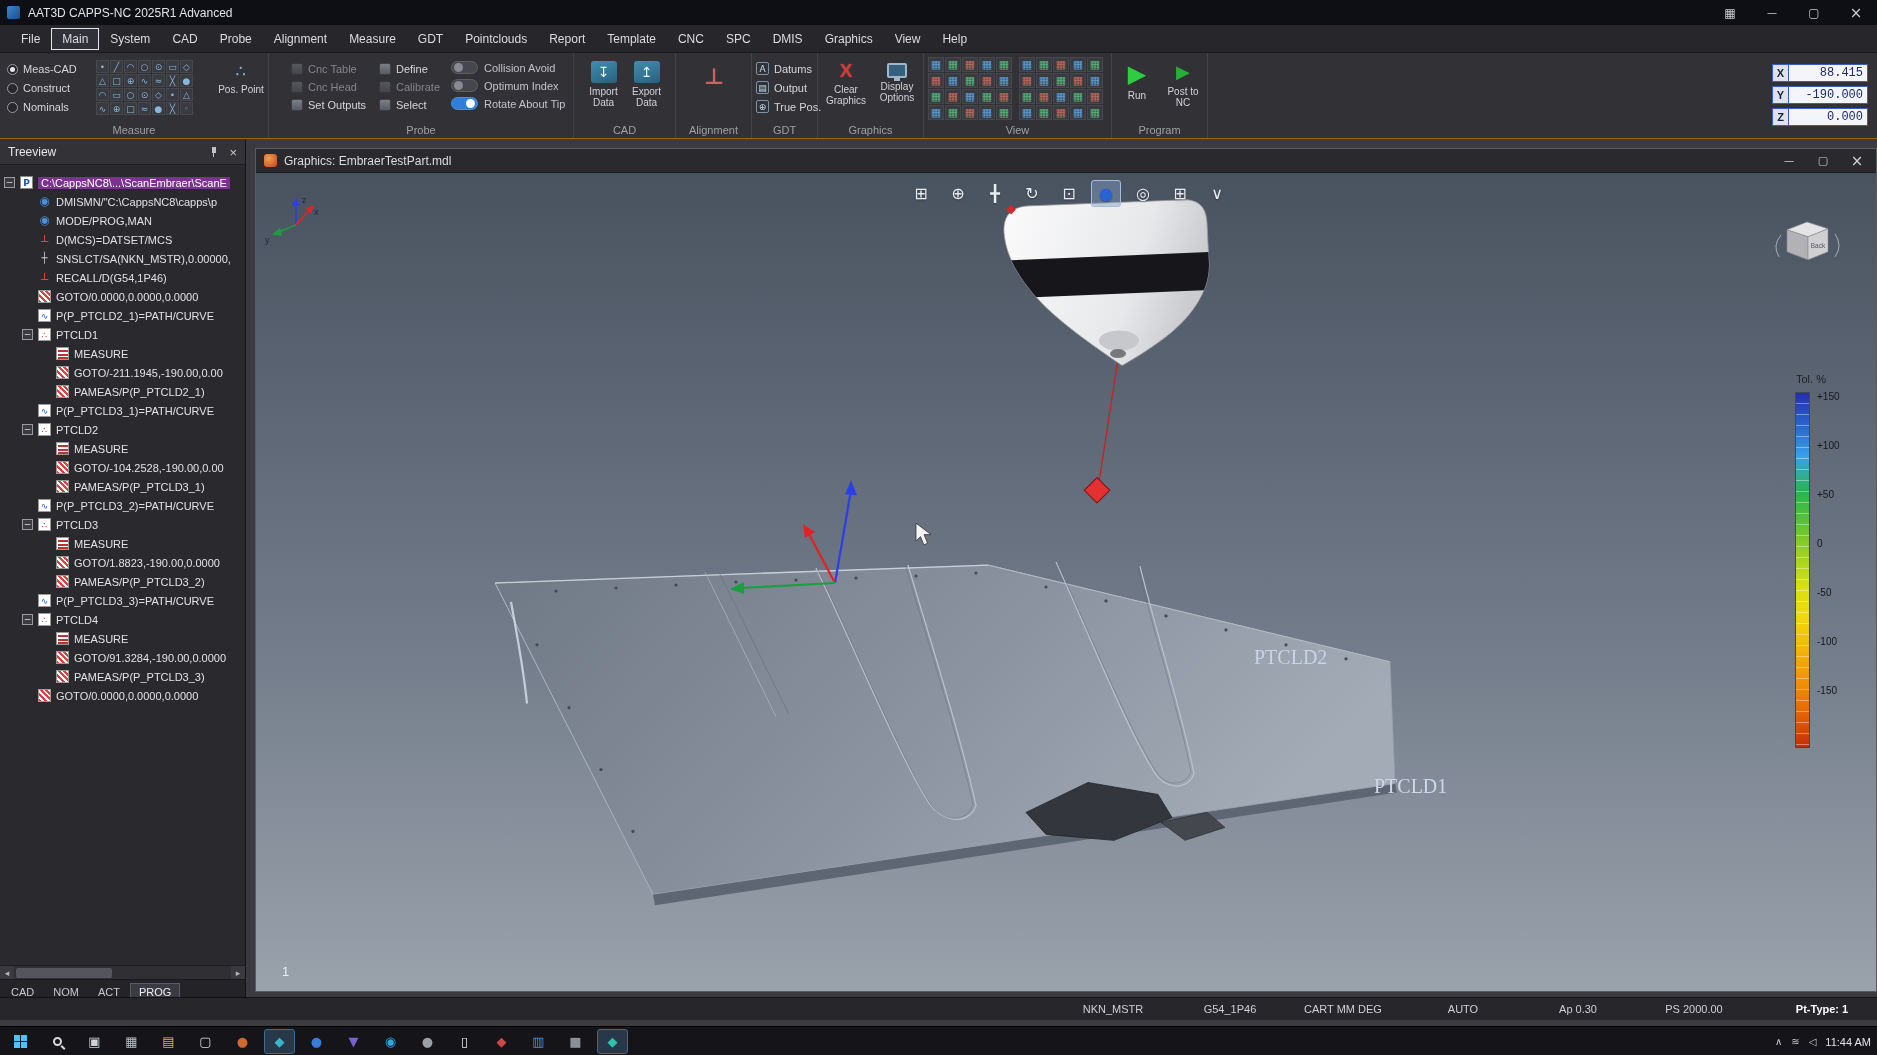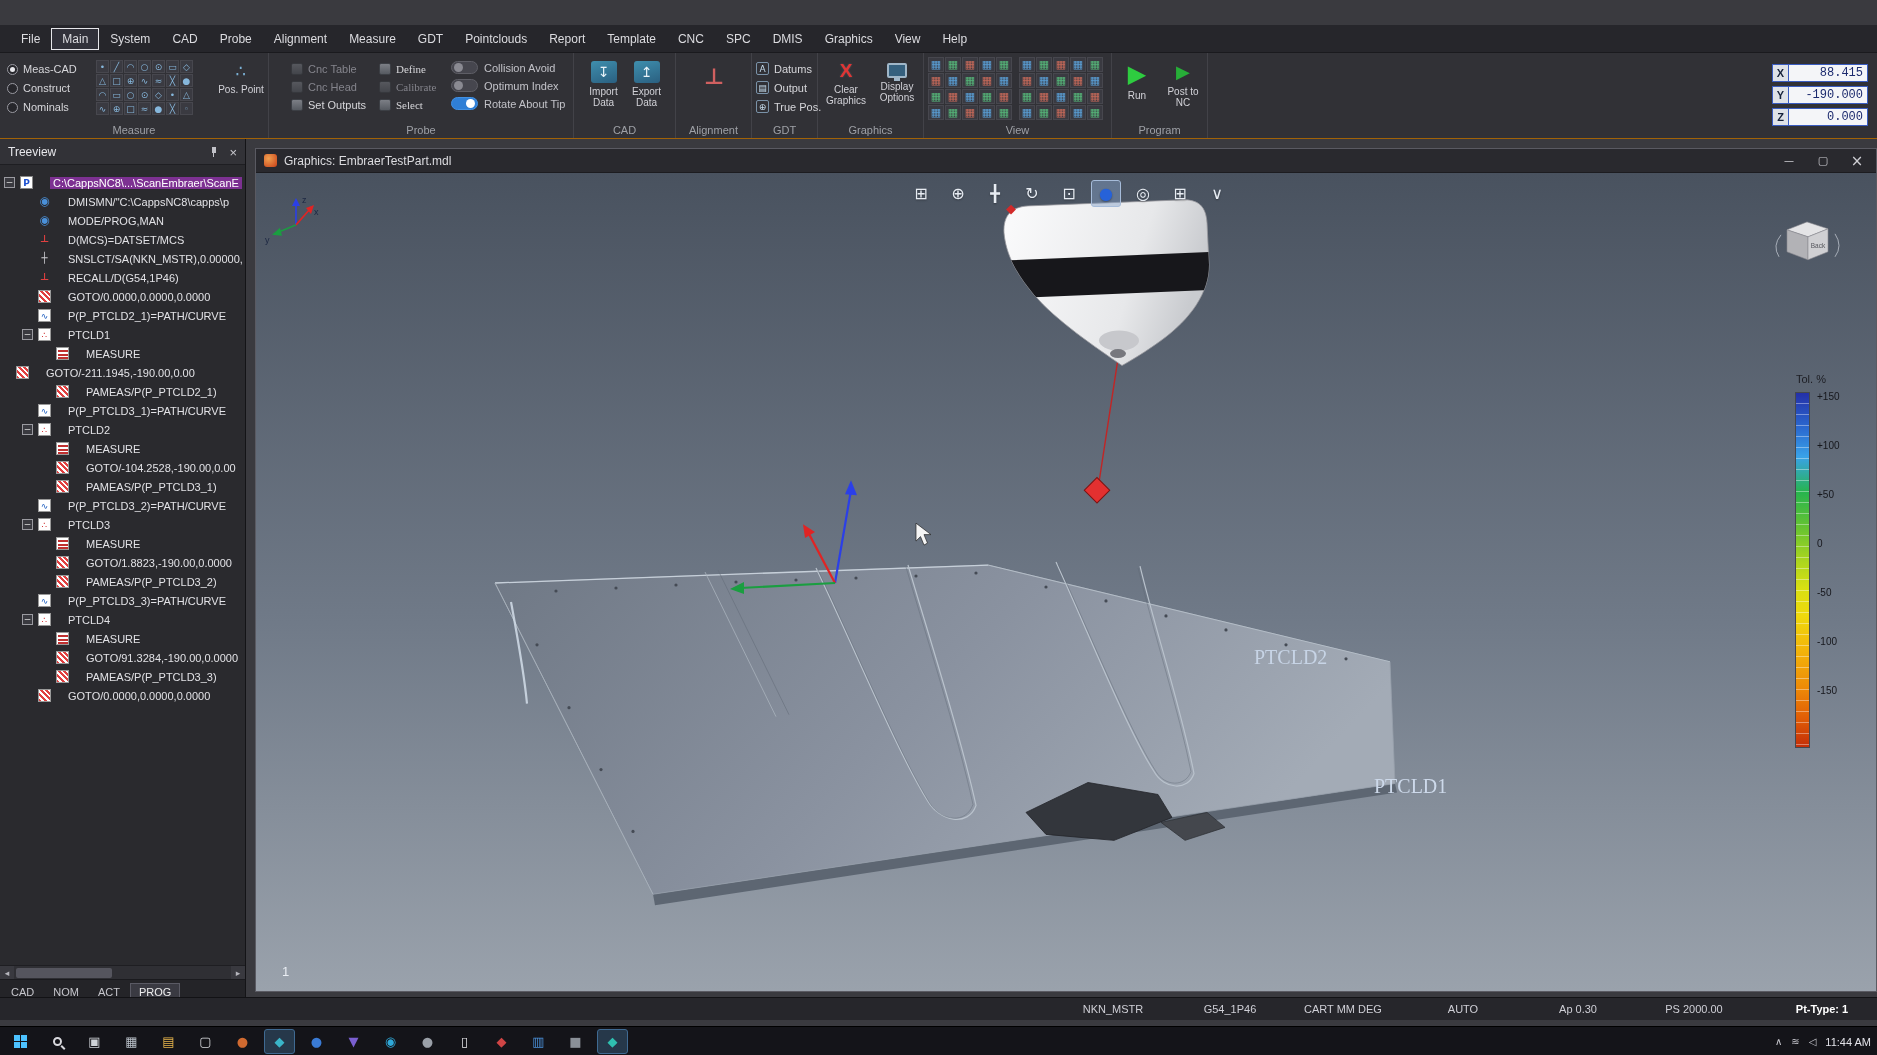--- a/index.html
+++ b/index.html
@@ -52,21 +52,21 @@
 .feat-btn{width:13px;height:13px;display:flex;align-items:center;justify-content:center;
  font-size:9px;color:#86b7dc;background:#3a3a41;border:1px solid #47474e;
  font-family:"DejaVu Sans",sans-serif;}
 .vbtn{position:absolute;display:flex;flex-direction:column;align-items:center;gap:3px;
  padding-top:5px;border-radius:3px;}
 .vbtn-label{font-size:10px;line-height:11px;text-align:center;color:#d2d2d8;}
 .pospoint{left:218px;top:3px;width:46px;height:60px;}
 .pospoint-ico::before{content:"∴";color:#7ab0d4;font-size:17px;font-family:"DejaVu Sans",sans-serif;}
 
 #probe-col1{position:absolute;left:22px;top:7px;}
-#probe-col2{position:absolute;left:110px;top:7px;font-family:Liberation Serif, serif;}
+#probe-col2{position:absolute;left:110px;top:7px;}
 .pbtn{display:flex;align-items:center;gap:5px;height:18px;}
 .pbtn-ico{width:12px;height:12px;background:linear-gradient(#7c7f86,#565a61);
  border:1px solid #3c3f45;border-radius:2px;flex:none;}
 .pbtn-label{font-size:11px;color:#d6d6da;white-space:nowrap;}
 .pbtn.dim .pbtn-label{color:#84848c;}
 .pbtn.dim .pbtn-ico{opacity:.5;}
 #probe-toggles{position:absolute;left:182px;top:8px;display:flex;flex-direction:column;gap:5px;}
 .toggle-row{display:flex;align-items:center;gap:6px;height:13px;}
 .switch{width:27px;height:13px;border-radius:7px;background:#46464e;border:1px solid #5e5e66;
  position:relative;flex:none;}
@@ -158,21 +158,21 @@
 .ticon-globe{color:#4a90d9;font-size:12px;}
 .ticon-axis{color:#e04040;font-weight:bold;}
 .ticon-probe{color:#c9c9cf;}
 .ticon-path{background:#fff;color:#2060c0;border:1px solid #999;font-size:9px;}
 .ticon-ptcld{background:#fff;color:#d03030;border:1px solid #999;font-size:9px;}
 .ticon-goto{background:repeating-linear-gradient(45deg,#e04040 0 2px,#fff 2px 4px);border:1px solid #999;}
 .ticon-measure{background:
  linear-gradient(#c03030 0 0) 1px 2px/11px 2px no-repeat,
  linear-gradient(#c03030 0 0) 1px 6px/11px 2px no-repeat,
  linear-gradient(#c03030 0 0) 1px 9px/11px 2px no-repeat,#fff;border:1px solid #999;}
-.tlabel{font-size:11px;color:#e2e2e6;margin-left:12px;}
+.tlabel{font-size:11px;color:#e2e2e6;}
 .tlabel.sel{background:#7d3192;color:#fff;padding:0 3px;}
 .tree-hscroll{position:absolute;left:0;bottom:24px;width:100%;height:14px;background:#2f2f34;
  display:flex;align-items:center;border-top:1px solid #1e1e22;}
 .hs-arrow{width:14px;height:14px;color:#b5b5bc;font-size:9px;display:flex;align-items:center;
  justify-content:center;background:#39393f;font-family:"DejaVu Sans",sans-serif;}
 .hs-arrow.right{position:absolute;right:0;}
 .hs-thumb{position:absolute;left:16px;width:96px;height:10px;background:#55555e;border-radius:2px;}
 #tree-tabs{position:absolute;left:0;bottom:0;width:100%;height:24px;background:#242428;
  display:flex;align-items:center;padding-left:2px;gap:1px;border-top:1px solid #1a1a1e;}
 .ttab{padding:3px 9px;font-size:11px;color:#c6c6cc;}
@@ -230,20 +230,30 @@
  left:7px;top:6px;transform:rotate(-45deg);}
 .tray{position:absolute;right:6px;top:0;height:29px;display:flex;align-items:center;gap:9px;}
 .tray-ico{font-size:10px;color:#c9c9d0;font-family:"DejaVu Sans",sans-serif;}
 .tb-time{font-size:11px;color:#e2e2e8;}
 </style>
 </head>
 <body>
 
 <div id="app">
 
+  <div class="titlebar">
+    <span class="app-logo"></span>
+    <span>AAT3D CAPPS-NC 2025R1 Advanced</span>
+    <div class="tb-controls">
+      <span class="wcbtn wc-apps"></span>
+      <span class="wcbtn wc-min"></span>
+      <span class="wcbtn wc-max"></span>
+      <span class="wcbtn wc-close close"></span>
+    </div>
+  </div>
 
   <div class="menubar" id="menu-items">
       <span class="menu-item">File</span>
       <span class="menu-item active">Main</span>
       <span class="menu-item">System</span>
       <span class="menu-item">CAD</span>
       <span class="menu-item">Probe</span>
       <span class="menu-item">Alignment</span>
       <span class="menu-item">Measure</span>
       <span class="menu-item">GDT</span>
@@ -539,21 +549,21 @@
         <div class="tree-row" style="padding-left: 22px;">
           <span class="expander">−</span>
           <span class="ticon ticon-ptcld">∴</span>
           <span class="tlabel">PTCLD1</span>
         </div>
         <div class="tree-row" style="padding-left: 40px;">
           <span class="expander ghost"></span>
           <span class="ticon ticon-measure"></span>
           <span class="tlabel">MEASURE</span>
         </div>
-        <div class="tree-row" style="">
+        <div class="tree-row" style="padding-left: 40px;">
           <span class="expander ghost"></span>
           <span class="ticon ticon-goto"></span>
           <span class="tlabel">GOTO/-211.1945,-190.00,0.00</span>
         </div>
         <div class="tree-row" style="padding-left: 40px;">
           <span class="expander ghost"></span>
           <span class="ticon ticon-goto"></span>
           <span class="tlabel">PAMEAS/P(P_PTCLD2_1)</span>
         </div>
         <div class="tree-row" style="padding-left: 22px;">

